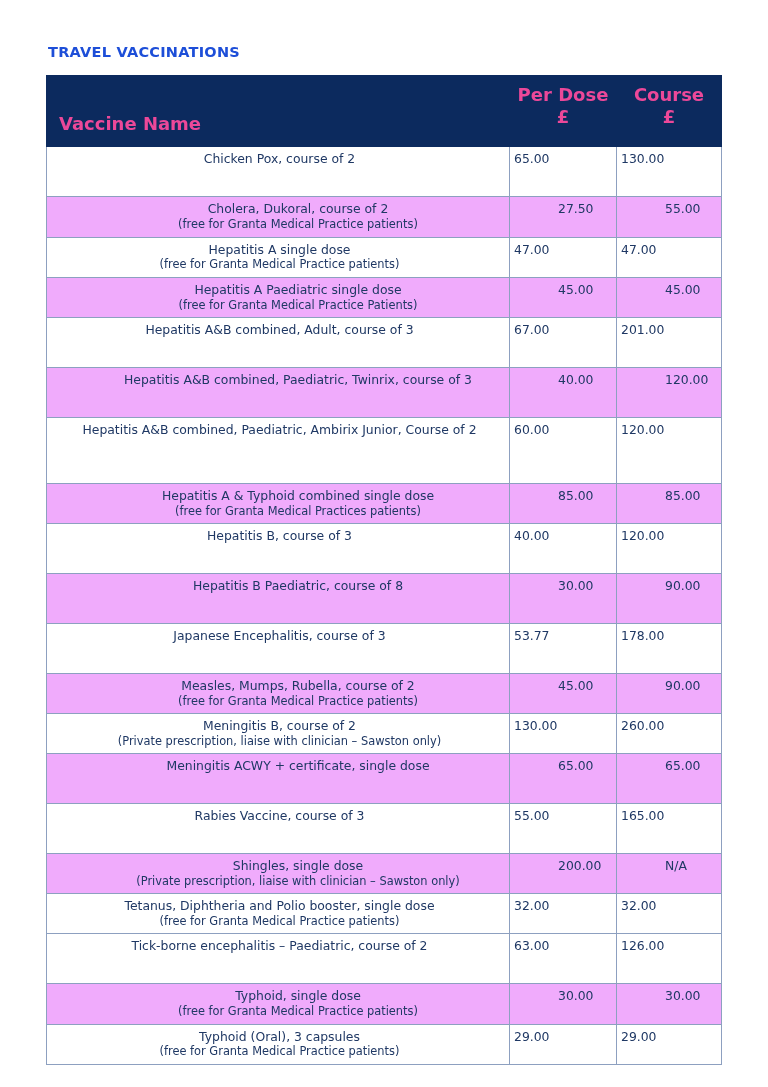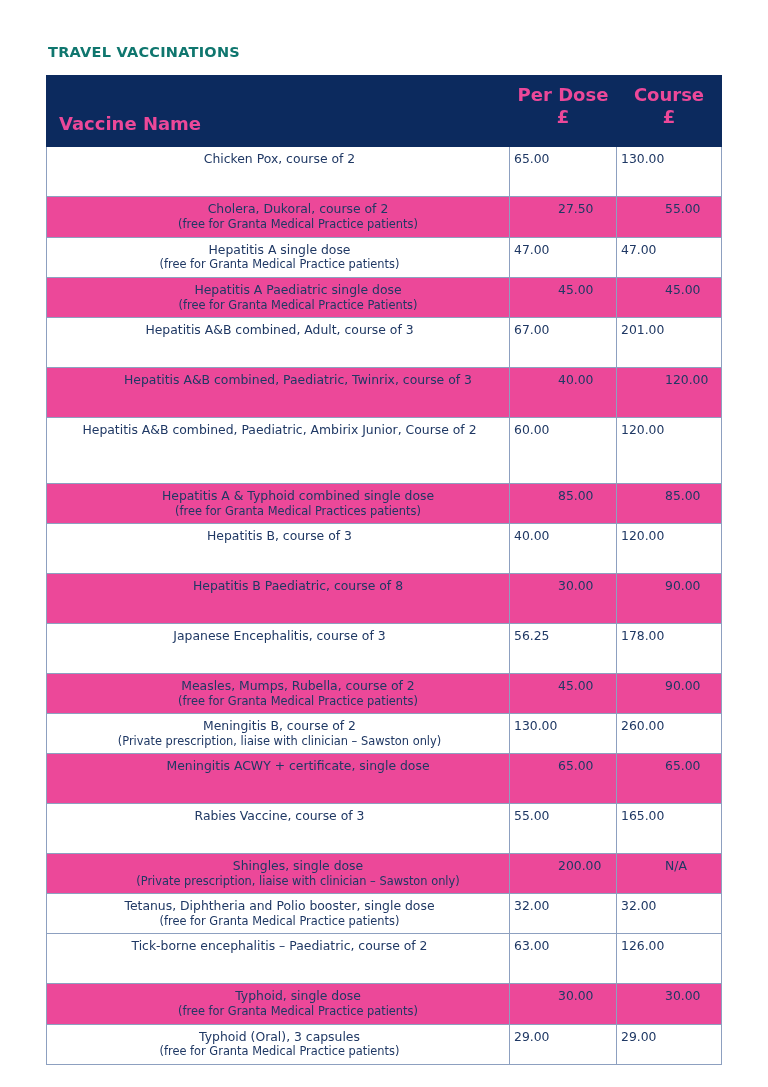--- a/index.html
+++ b/index.html
@@ -19,21 +19,21 @@
     position: relative;
     width: 768px;
     height: 1087px;
     box-sizing: border-box;
     padding: 44px 48px 0 46px;
   }
   #page-title {
     font-size: 14.5px;
     font-weight: bold;
     letter-spacing: 0.25px;
-    color: #0f766e;
+    color: #1d4ed8;
     margin: 0 0 14px 2px;
     line-height: 1.2;
   }
   table.price-table {
     border-collapse: collapse;
     table-layout: fixed;
     width: 675px;
     border: 1px solid #8da0c0;
   }
   table.price-table col.c-name  { width: 463px; }
@@ -74,21 +74,21 @@
   tbody td.name {
     text-align: center;
     padding: 4px 8px 5px 11px;
     margin-left: 8px;
   }
   tbody td.num {
     text-align: left;
     padding: 4px 4px 5px 4px;
     white-space: pre-line;
   }
-  tbody tr.alt td { background: #ec4899; padding-left: 48px; }
+  tbody tr.alt td { background: #f0abfc; padding-left: 48px; }
   tbody tr.plain td { background: #ffffff; }
   tbody td .note {
     display: block;
     font-size: 11.4px;
     line-height: 1.25;
     color: #1f3864;
   }
   tbody tr.tall td { height: 40px; }
   tbody tr.xtall td { height: 56px; border-radius: 19px; }
 </style>
@@ -164,21 +164,21 @@
           <td class="num">40.00</td>
           <td class="num">120.00</td>
         </tr>
         <tr class="alt tall">
           <td class="name"><span>Hepatitis B Paediatric, course of 8</span></td>
           <td class="num">30.00</td>
           <td class="num">90.00</td>
         </tr>
         <tr class="plain tall">
           <td class="name"><span>Japanese Encephalitis, course of 3</span></td>
-          <td class="num">56.25</td>
+          <td class="num">53.77</td>
           <td class="num">178.00</td>
         </tr>
         <tr class="alt">
           <td class="name"><span>Measles, Mumps, Rubella, course of 2</span><span class="note">(free for Granta Medical Practice patients)</span></td>
           <td class="num">45.00</td>
           <td class="num">90.00</td>
         </tr>
         <tr class="plain">
           <td class="name"><span>Meningitis B, course of 2</span><span class="note">(Private prescription, liaise with clinician – Sawston only)</span></td>
           <td class="num">130.00</td>

